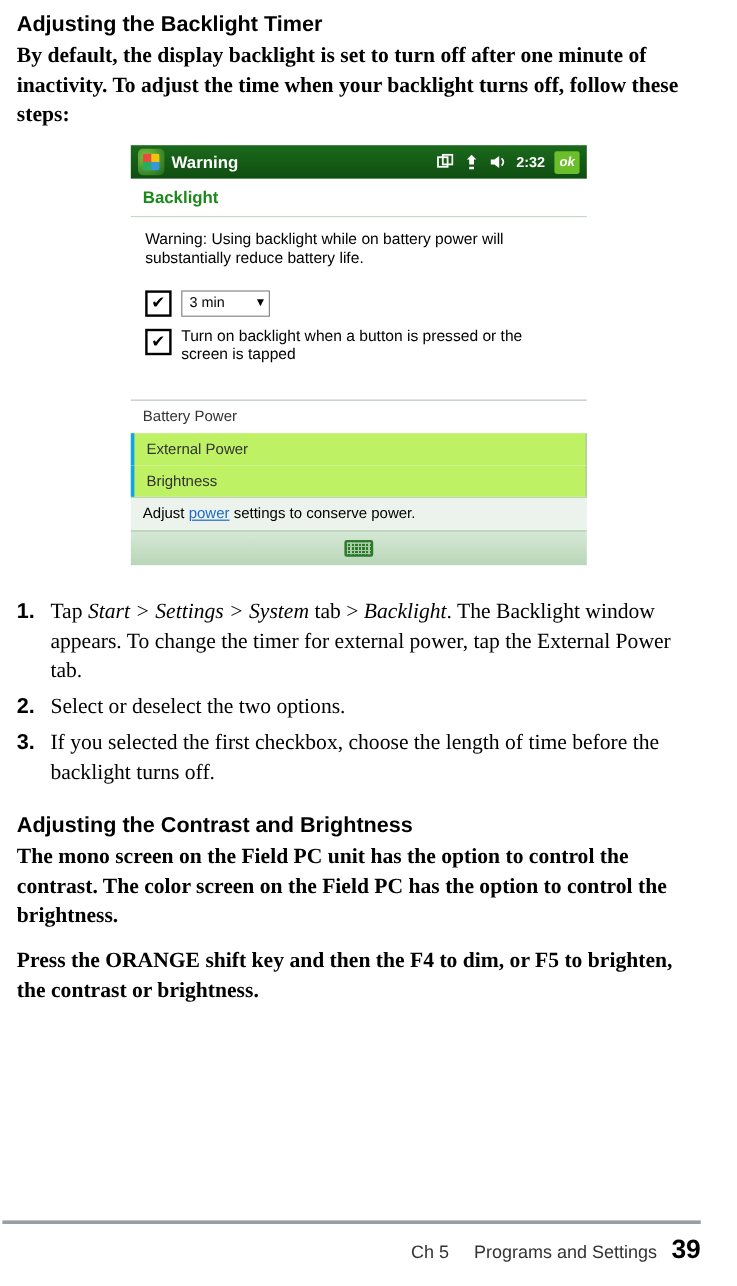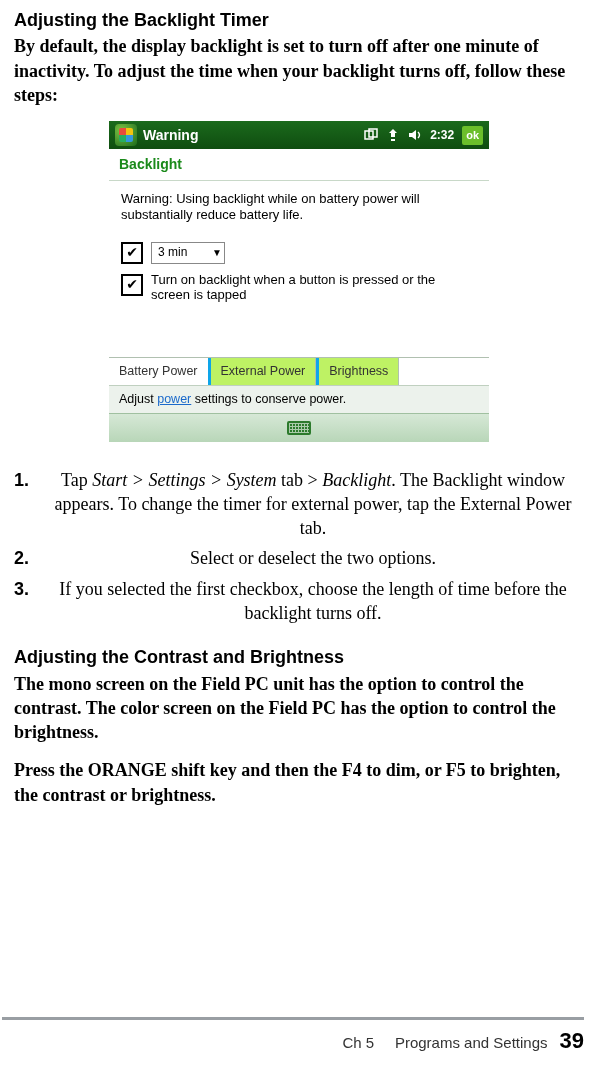--- a/index.html
+++ b/index.html
@@ -69,20 +69,21 @@
     font-size: 12px;
   }
   .tb-icons svg { display:block; }
   .tb-ok {
     background: #6bbf2b;
     color:#fff;
     font-weight:bold;
     padding: 2px 4px;
     border-radius: 2px;
     font-size: 11px;
+    font-style: italic;
   }
   .subheader {
     background: #fff;
     padding: 6px 10px;
     font-weight: bold;
     color: #1b8a1b;
     font-size: 14px;
     border-bottom: 1px solid #c8d8c8;
   }
   .warning {
@@ -117,21 +118,22 @@
     justify-content:space-between;
     padding: 0 2px 0 6px;
     font-size:12px;
     margin-top: 2px;
     flex-shrink:0;
   }
   .duration-select .arrow { font-size:10px; }
   .tabs {
     display:flex;
     border-top: 1px solid #b0c0b0;
-    margin-top: 52px;
+    margin-top: 28px;
+    flex-direction: column;
   }
   .tab {
     padding: 5px 10px;
     font-size: 12.5px;
     color: #333;
   }
   .tab.active { background:#fff; font-weight:normal; }
   .tab.inactive { background:#bef264; border-left:3px solid #0ea5e9; border-right:1px solid #b0c0b0;}
   .hint-bar {
     background: #ecf2ec;
@@ -162,21 +164,21 @@
   }
 
   .steps { margin: 0 0 20px 0; padding:0; }
   .step { display:flex; margin-bottom: 6px; }
   .step-num {
     font-family: "Segoe UI", Arial, sans-serif;
     font-weight: bold;
     width: 28px;
     flex-shrink: 0;
   }
-  .step-body { flex:1;text-align:center; }
+  .step-body { flex:1; }
   .italic { font-style: italic; }
 
   .footer {
     position:absolute;
     bottom: 16px;
     left: 2px;
     right: 30px;
   }
   .footer-rule {
     height: 3px;

